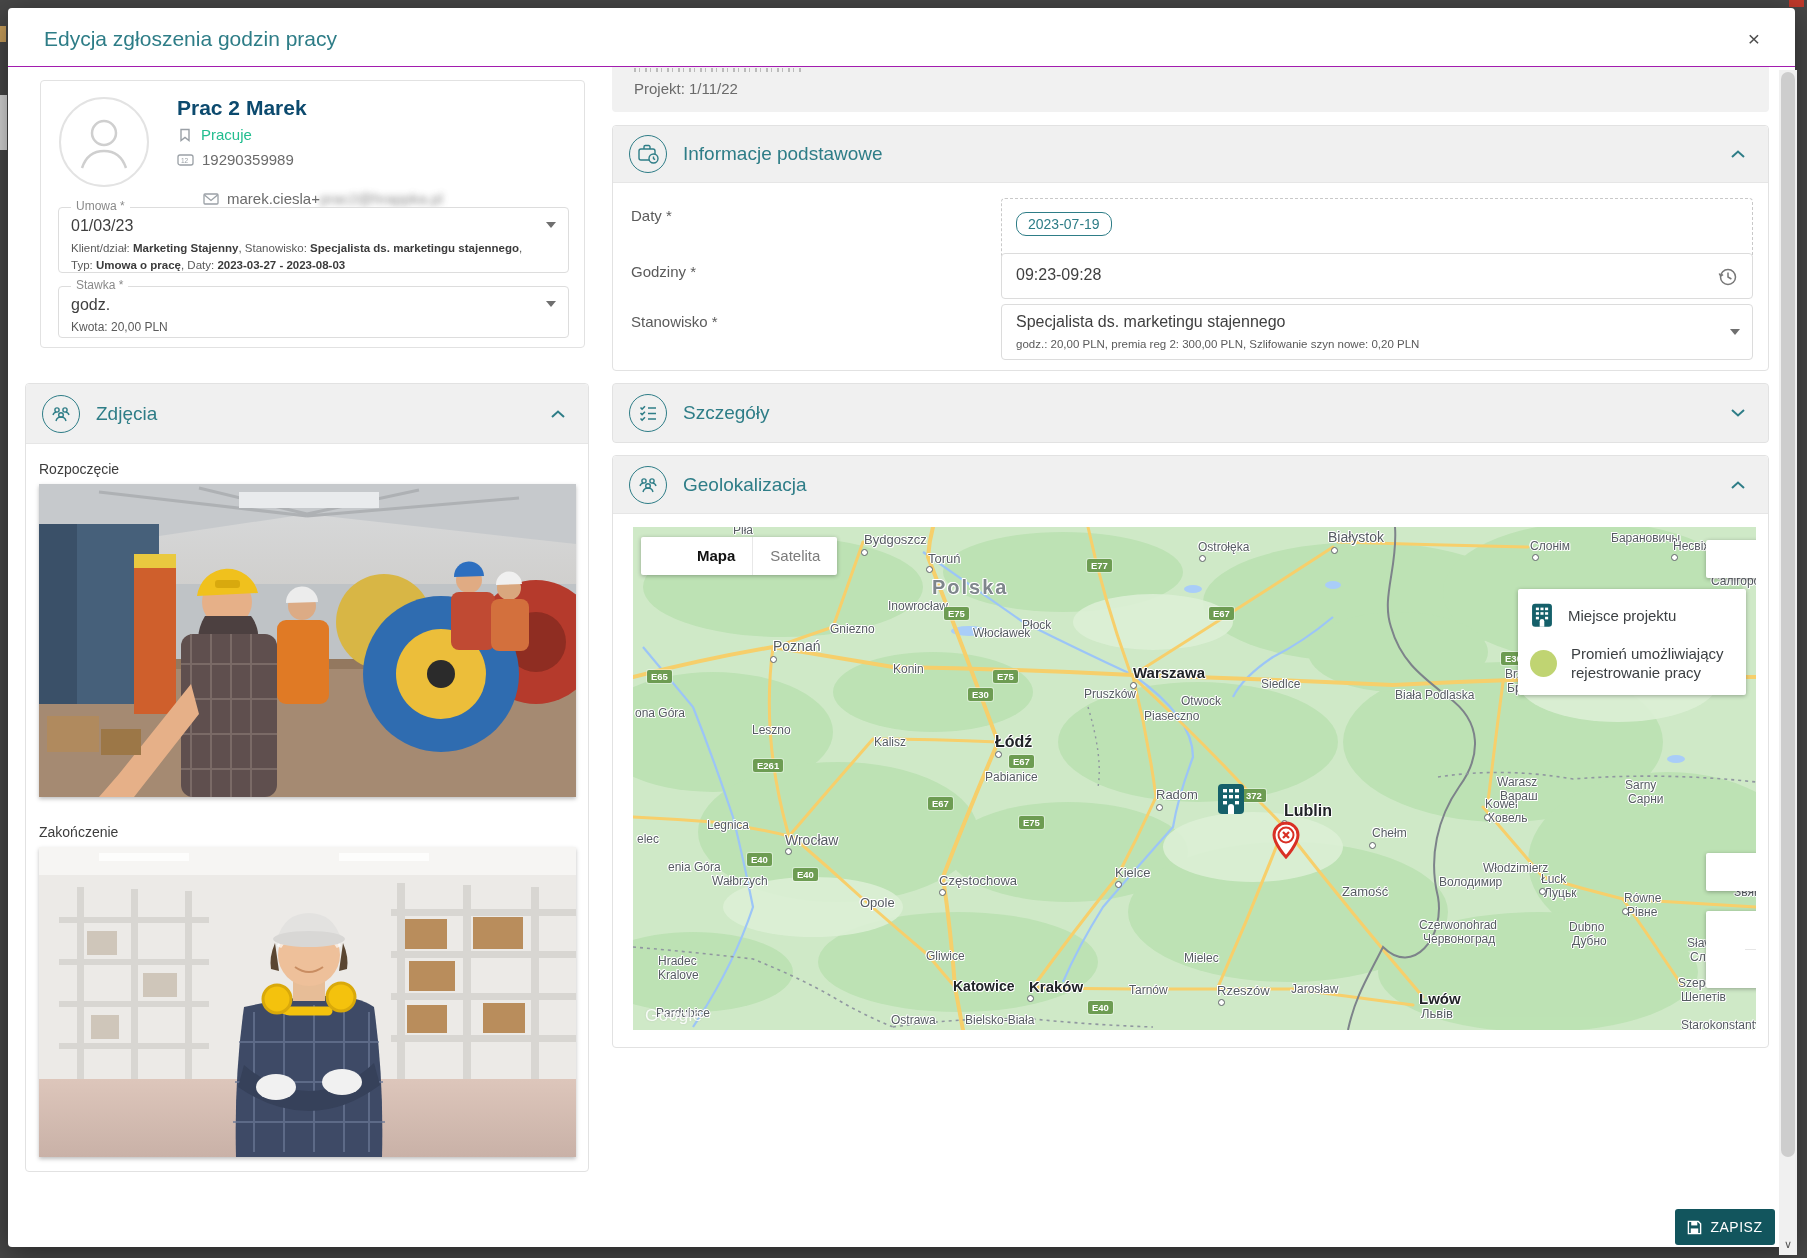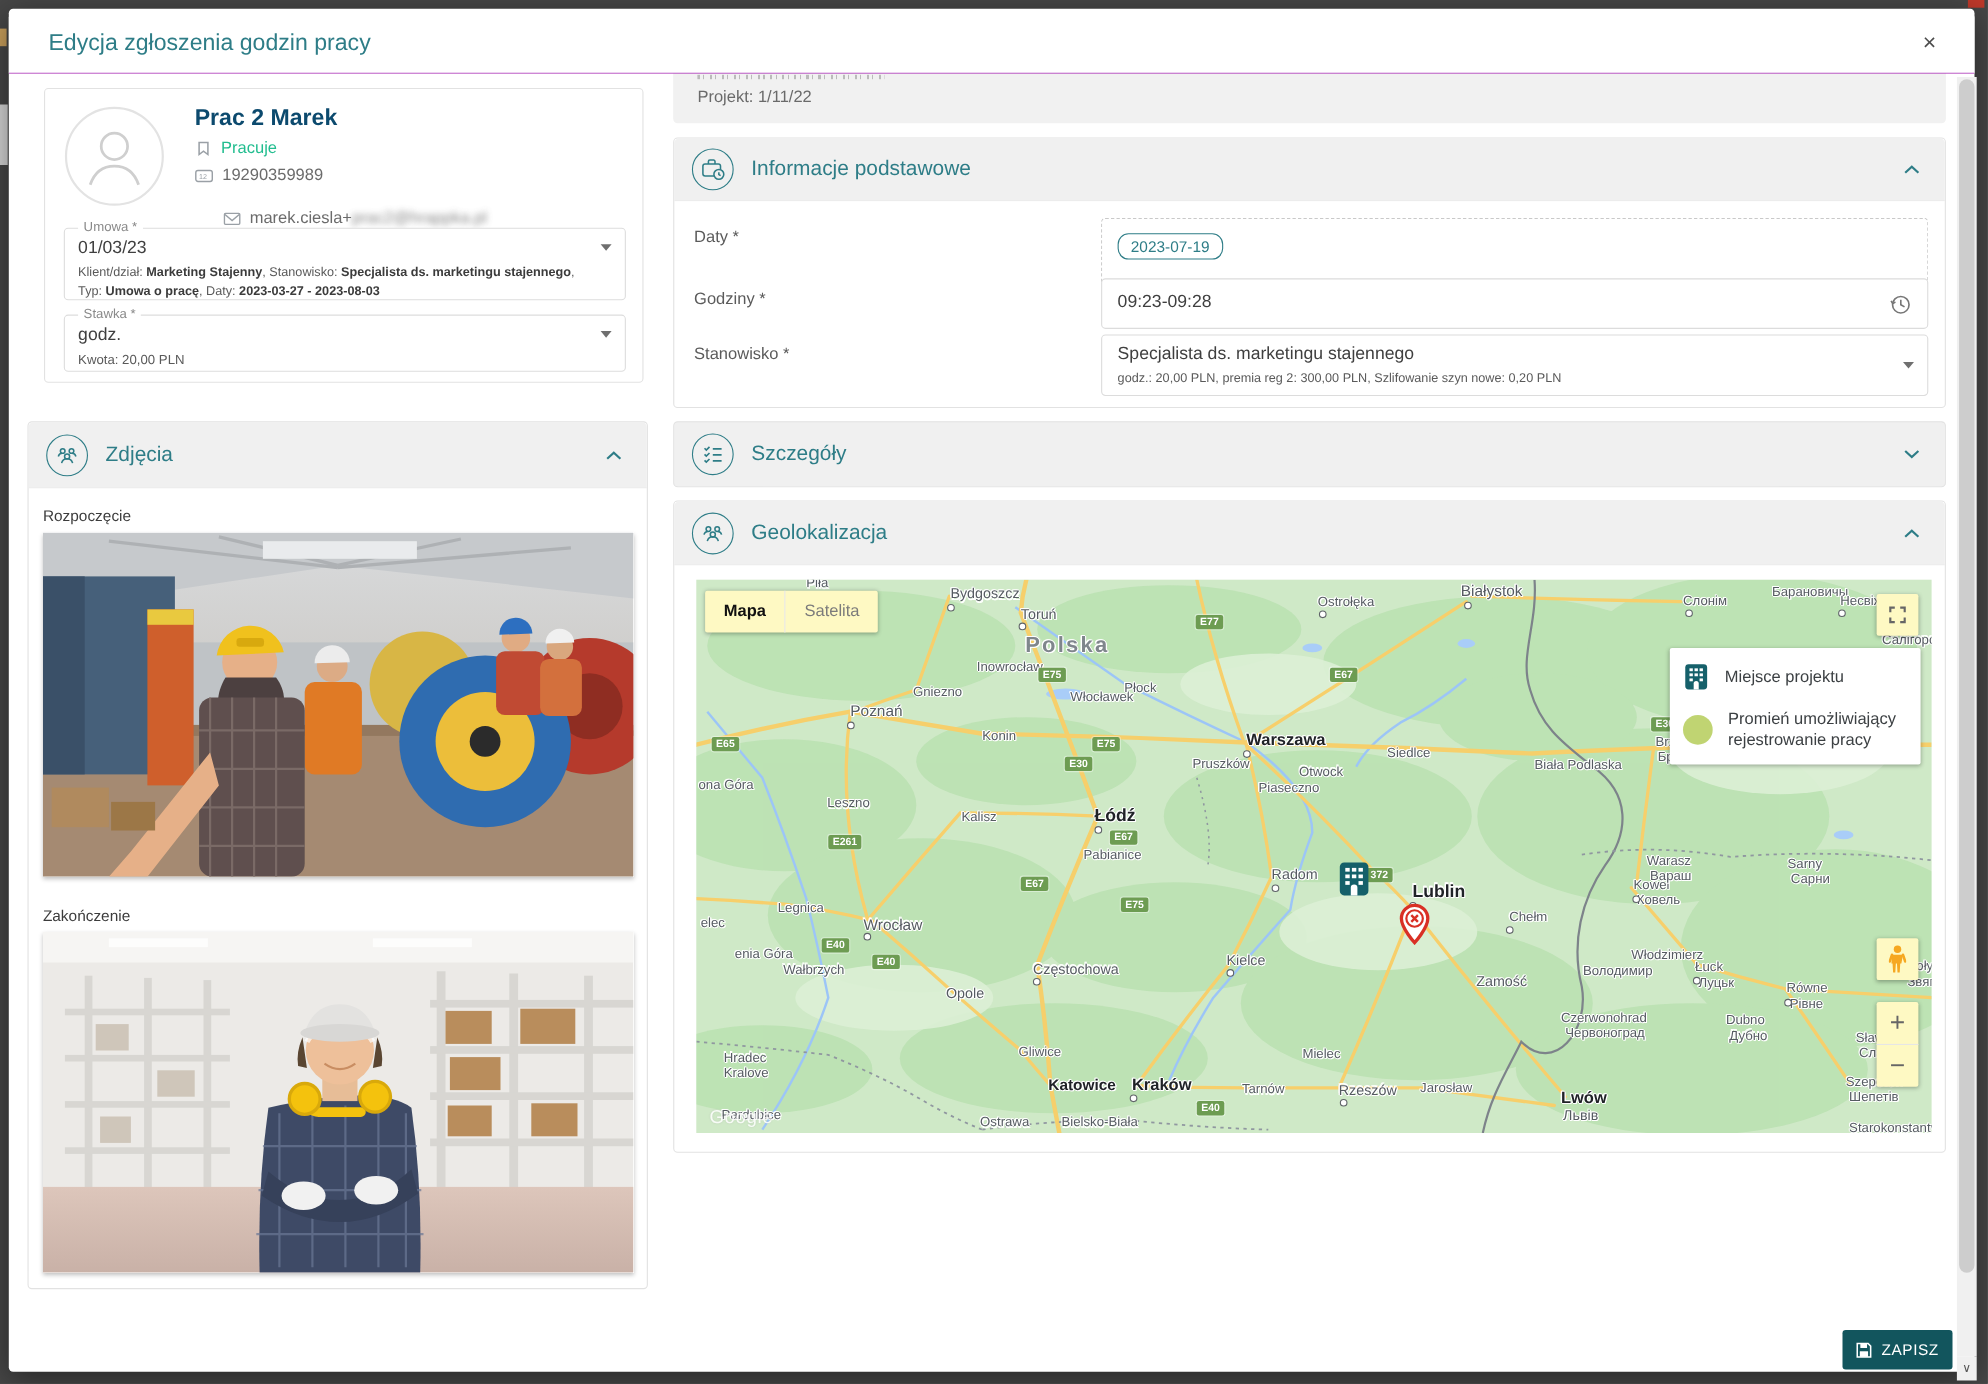--- a/index.html
+++ b/index.html
@@ -40,21 +40,21 @@
   .chip{position:absolute;left:14px;top:13px;border:1.4px solid #2e7d87;color:#2e7d87;border-radius:10px;padding:3px 11px;font-size:14px;background:#fff;}
   .inp-text{position:absolute;left:14px;top:12px;font-size:16px;color:#3f3f3f;}
   .inp-sub{position:absolute;left:14px;top:33px;font-size:11.5px;color:#5a5a5a;}
   
   #map{position:absolute;left:625px;top:519px;width:1123px;height:503px;background:#cfe9c7;overflow:hidden;cursor:grab;}
   .city{position:absolute;z-index:2;color:#555b61;white-space:nowrap;line-height:1;text-shadow:1px 0 0 #fff,-1px 0 0 #fff,0 1px 0 #fff,0 -1px 0 #fff,1px 1px 0 #fff,-1px -1px 0 #fff;}
   .city.big{color:#202327;font-weight:700;}
   .city.country{color:#7f868c;font-weight:600;letter-spacing:2px;}
   .dot{position:absolute;z-index:2;width:7px;height:7px;background:#fff;border:1.6px solid #5f6368;border-radius:50%;box-sizing:border-box;}
   .shield{position:absolute;z-index:2;background:#6d9c52;color:#fff;font-size:9.5px;font-weight:700;padding:1.5px 4px;border-radius:2px;line-height:1;box-shadow:0 0 0 1px #ffffff66;}
-  .map-ctl{position:absolute;background:#fef9c3;box-shadow:0 1px 4px rgba(0,0,0,.3);border-radius:2px;z-index:5;}
+  .map-ctl{position:absolute;background:#ffffff;box-shadow:0 1px 4px rgba(0,0,0,.3);border-radius:2px;z-index:5;padding-left:39px;}
   .mt-btn{display:inline-block;height:38px;line-height:38px;padding:0 17px;font-size:15px;cursor:pointer;}
   .mt-btn.active{font-weight:700;color:#111;}
   .mt-btn.idle{color:#7b7b7b;border-left:1px solid #e8e8e8;}
   .legend{position:absolute;left:885px;top:62px;width:228px;z-index:6;background:#fff;border-radius:2px;box-shadow:0 1px 4px rgba(0,0,0,.3);padding:14px 12px 12px 12px;box-sizing:border-box;}
   .legend-row{display:flex;align-items:center;gap:14px;font-size:15px;color:#3c4043;line-height:1.25;}
   .legend-row+.legend-row{margin-top:16px;}
   .radius-swatch{width:27px;height:27px;border-radius:50%;background:#b9cf63;opacity:.9;flex:0 0 27px;}
   .zoombtn{width:38px;height:38px;display:flex;align-items:center;justify-content:center;font-size:24px;color:#666;cursor:pointer;}
   .attrib{position:absolute;right:0;bottom:0;z-index:6;display:flex;align-items:stretch;font-size:11px;color:#222;}
   .attrib span{background:rgba(255,255,255,.85);padding:4px 7px;white-space:nowrap;}

